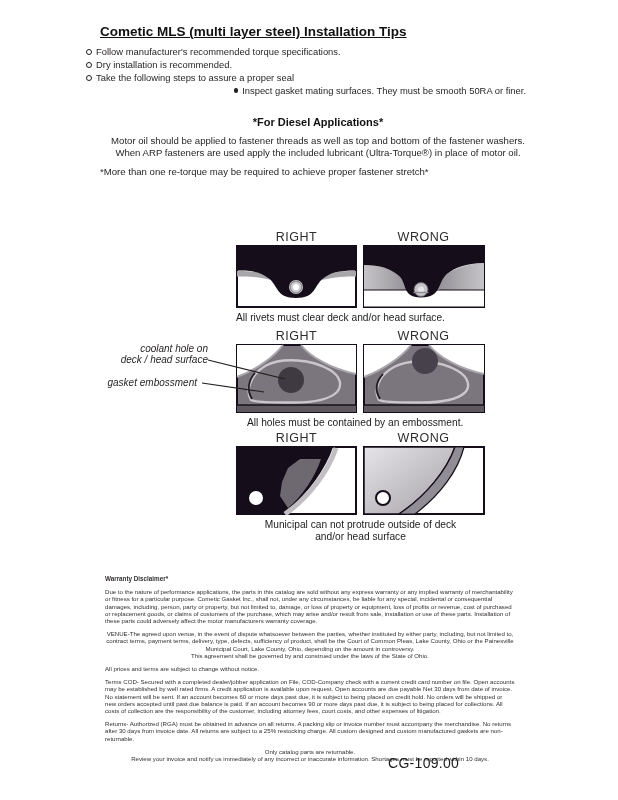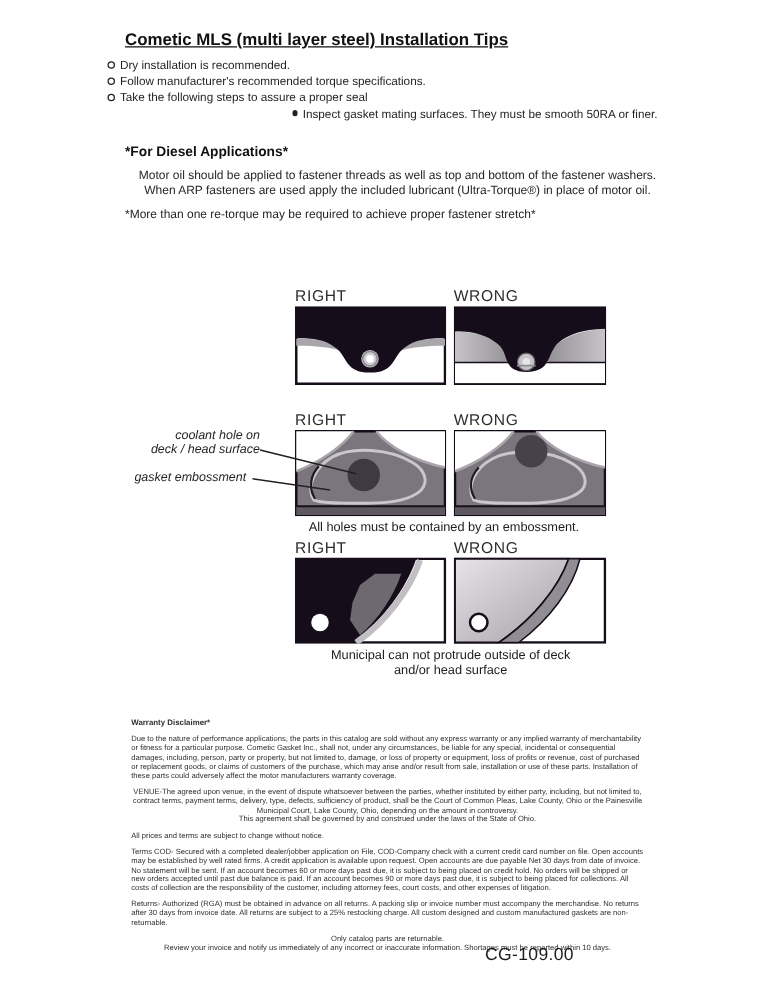--- a/index.html
+++ b/index.html
@@ -23,28 +23,28 @@
     flex:0 0 auto; width:4px; height:4px; border:1px solid #231f20; border-radius:50%;
     margin:4px 4px 0 0; background:#fff;
   }
   .fbullet {
     flex:0 0 auto; width:4.5px; height:4.5px; border-radius:50%;
     margin:4px 4px 0 0; background:#231f20;
   }
 
   
   .diesel { position:absolute; left:100px; top:116px; width:436px; }
-  .diesel h2 { margin:0 0 7px 0; font-size:11px; font-weight:bold; color:#111; }
+  .diesel h2 { margin:0 0 7px 0; font-size:11px; font-weight:bold; color:#111;text-align:center; }
   .diesel p { margin:0 0 8px 0; font-size:9.6px; line-height:11.6px; }
 
   
   .figrow { position:absolute; left:236px; }
   .figlabels { display:flex; gap:6px; margin-bottom:1px; }
   .figlabel {
-    display:block; width:121px; 
+    display:block; width:121px; text-align:center;
     font-size:12.5px; letter-spacing:0.5px; color:#2d2d2d; line-height:14px;
   }
   .figboxes { display:flex; gap:6px; }
   .figcaption { font-size:10.2px; color:#1c1c1c; margin-top:4px; line-height:11.5px; }
   .cap2 { margin-left:11px; }
 
   
   .sidelabel { position:absolute; text-align:right; font-size:10px; line-height:10.5px; color:#231f20;font-style:italic; }
   .leader-overlay { position:absolute; left:198px; top:350px; }
 
@@ -61,25 +61,25 @@
 </head>
 <body>
 
 <div class="page">
 
   <h1 class="title">Cometic MLS (multi layer steel) Installation Tips</h1>
 
   <div class="bullets">
     <div class="b">
       <span class="obullet"></span>
-      <span>Dry installation is recommended.</span>
+      <span>Follow manufacturer's recommended torque specifications.</span>
     </div>
     <div class="b">
       <span class="obullet"></span>
-      <span>Follow manufacturer's recommended torque specifications.</span>
+      <span>Dry installation is recommended.</span>
     </div>
     <div class="b">
       <span class="obullet"></span>
       <span>Take the following steps to assure a proper seal</span>
     </div>
     <div class="b sub">
       <span class="fbullet"></span>
       <span>Inspect gasket mating surfaces.  They must be smooth 50RA or finer.</span>
     </div>
   </div>
@@ -121,20 +121,21 @@
         <path d="M1,20 C18,20.5 31,24 40,31 L50,41 L45,45 L1,45 Z" fill="url(#gg1)"></path>
         <path d="M121,18 C104,19 91,23 83,30 L71,41 L77,45 L121,45 Z" fill="url(#gg2)"></path>
         <rect x="1" y="45" width="120" height="16.5" fill="#ffffff"></rect>
         <line x1="1" y1="45" x2="121" y2="45" stroke="#150d19" stroke-width="1.2"></line>
         <path d="M1,1 H121 V18 C103,18.5 92,22.5 84,29 C74,37.5 79,52.5 58,52.5 C38,52.5 45,37.5 35,30 C27,23.5 17,20 1,20 Z" fill="#150d19"></path>
         <circle cx="58" cy="44.5" r="7" fill="#c7c4c9" stroke="#5f5a63" stroke-width="1"></circle>
         <circle cx="58" cy="44.5" r="3.1" fill="#e6e4e8"></circle>
         <line x1="50.5" y1="47.5" x2="65.5" y2="47.5" stroke="#8f8b92" stroke-width="1.4"></line>
       </svg>
     </div>
+    <div class="figcaption">All rivets must clear deck and/or head surface.</div>
   </div>
 
   <div class="figrow" style="top:329px;">
     <div class="figlabels">
       <span class="figlabel">RIGHT</span>
       <span class="figlabel">WRONG</span>
     </div>
     <div class="figboxes">
       <svg width="121" height="69" viewBox="0 0 121 69">
         <rect x="1" y="1" width="119" height="67" fill="#7b767d" stroke="#150d19" stroke-width="2"></rect>

